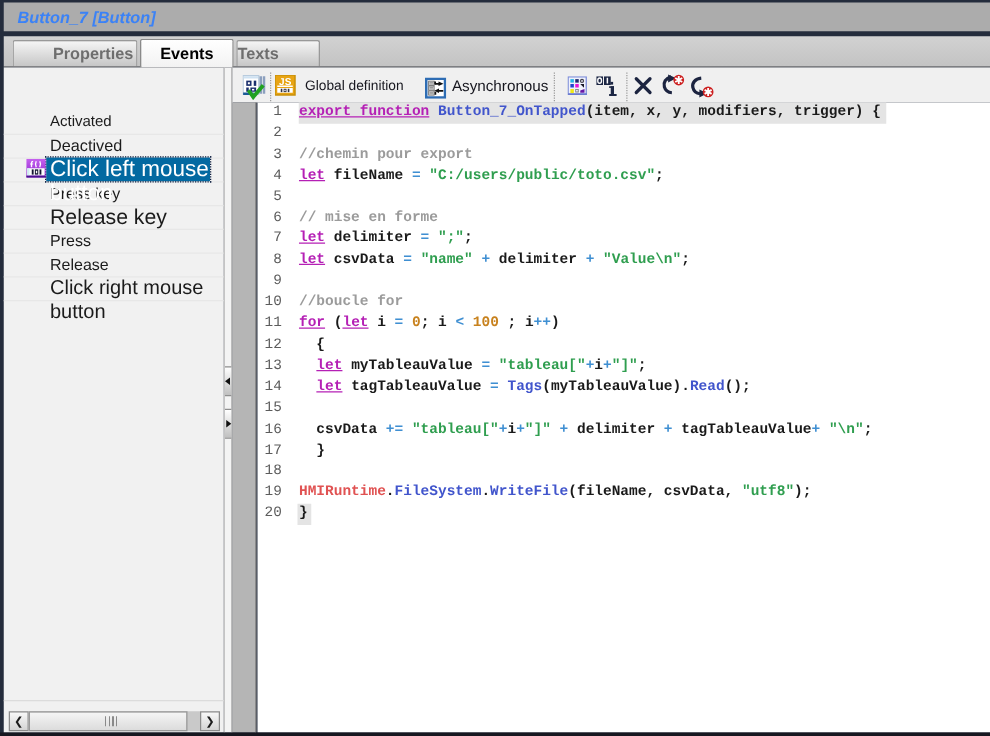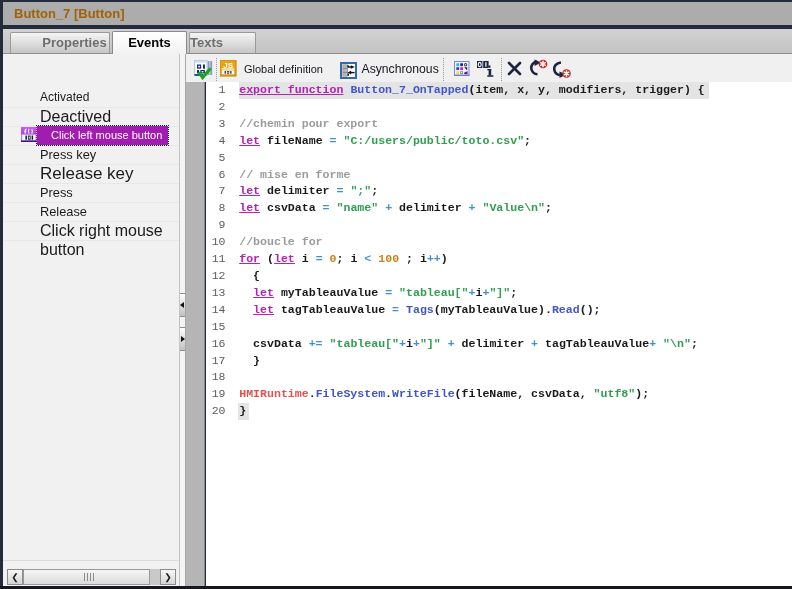--- a/index.html
+++ b/index.html
@@ -14,46 +14,46 @@
   .n { color:#c8821e; }
   .c { color:#9b9b9b; }
   .r { color:#e05252; }
 </style>
 </head>
 <body>
 
 <div class="abs" style="left:0;top:0;width:792px;height:589px;background:#242c3c;"></div>
 
 <div class="abs" style="left:3px;top:2px;width:789px;height:23px;background:#acacac;"></div>
-<div class="abs" style="left:14px;top:5px;width:400px;height:18px;color:#a16207;font-size:13px;font-weight:bold;line-height:18px;">Button_7 [Button]</div>
+<div class="abs" style="left:14px;top:5px;width:400px;height:18px;color:#3b82f6;font-size:13px;font-weight:bold;line-height:18px;font-style:italic;">Button_7 [Button]</div>
 
 <div class="abs" style="left:3px;top:29px;width:789px;height:25px;background:linear-gradient(#d2d2d2,#c3c3c3);border-bottom:1px solid #8f8f8f;"></div>
 <div class="abs" style="left:10px;top:32px;width:100px;height:21px;background:linear-gradient(#f5f5f5,#c6c6c6);border:1px solid #999999;border-bottom:none;border-radius:2px 2px 0 0;color:#6e6e6e;font-size:13px;font-weight:bold;text-align:center;line-height:20px;padding-left:29px;">Properties</div>
 <div class="abs" style="left:112px;top:31px;width:75px;height:23px;background:linear-gradient(#ffffff,#f2f2f2);border:1px solid #8a8a8a;border-bottom:none;border-radius:2px 2px 0 0;color:#000000;font-size:13px;font-weight:bold;text-align:center;line-height:21px;">Events</div>
 <div class="abs" style="left:189px;top:32px;width:67px;height:21px;background:linear-gradient(#f5f5f5,#c6c6c6);border:1px solid #999999;border-bottom:none;border-radius:2px 2px 0 0;color:#6e6e6e;font-size:13px;font-weight:bold;text-align:left;line-height:20px;">Texts</div>
 
 <div class="abs" id="leftpanel" style="left:3px;top:54px;width:175.5px;height:531.5px;background:#f1f1f1;"></div>
 
 <div class="abs" style="left:40px;top:88px;width:138px;height:19px;font-size:12px;color:#1b1b1b;line-height:19px;">Activated</div>
-<div class="abs" style="left:40px;top:107px;width:138px;height:19px;font-size:16px;color:#1b1b1b;line-height:19px;">Deactived</div>
+<div class="abs" style="left:40px;top:107px;width:138px;height:19px;font-size:13px;color:#1b1b1b;line-height:19px;">Deactived</div>
 <div class="abs" style="left:40px;top:145px;width:138px;height:19px;font-size:12.8px;color:#1b1b1b;line-height:19px;">Press key</div>
 <div class="abs" style="left:40px;top:164px;width:138px;height:19px;font-size:17px;color:#1b1b1b;line-height:19px;">Release key</div>
 <div class="abs" style="left:40px;top:183px;width:138px;height:19px;font-size:12.8px;color:#1b1b1b;line-height:19px;">Press</div>
 <div class="abs" style="left:40px;top:202px;width:138px;height:19px;font-size:12.8px;color:#1b1b1b;line-height:19px;">Release</div>
 <div class="abs" style="left:40px;top:221px;width:138px;height:19px;font-size:16px;color:#1b1b1b;line-height:19px;">Click right mouse button</div>
 <div class="abs" style="left:3px;top:106.5px;width:175.5px;height:1px;background:#e7e7e7;"></div>
 <div class="abs" style="left:3px;top:125.5px;width:175.5px;height:1px;background:#e7e7e7;"></div>
 <div class="abs" style="left:3px;top:144.5px;width:175.5px;height:1px;background:#e7e7e7;"></div>
 <div class="abs" style="left:3px;top:163.5px;width:175.5px;height:1px;background:#e7e7e7;"></div>
 <div class="abs" style="left:3px;top:182.5px;width:175.5px;height:1px;background:#e7e7e7;"></div>
 <div class="abs" style="left:3px;top:201.5px;width:175.5px;height:1px;background:#e7e7e7;"></div>
 <div class="abs" style="left:3px;top:220.5px;width:175.5px;height:1px;background:#e7e7e7;"></div>
 <div class="abs" style="left:3px;top:239.5px;width:175.5px;height:1px;background:#e7e7e7;"></div>
 
-<div class="abs" style="left:37px;top:126px;width:131px;height:18.5px;background:#a21caf;outline:1px dotted #0d1f40;outline-offset:0px;color:#ffffff;font-size:11px;line-height:18.5px;padding-left:14px;">Click left mouse button</div>
+<div class="abs" style="left:37px;top:126px;width:131px;height:18.5px;background:#0369a1;outline:1px dotted #0d1f40;outline-offset:0px;color:#ffffff;font-size:18px;line-height:18.5px;padding-left:3px;">Click left mouse button</div>
 
 <div class="abs" style="left:21px;top:126.5px;width:16px;height:16px;">
 <svg width="16" height="16" viewBox="0 0 16 16">
   <defs>
         <linearGradient id="pg" x1="0" y1="0" x2="0" y2="1">
           <stop offset="0" stop-color="#c661ef"></stop>
           <stop offset="1" stop-color="#8a22cc"></stop>
         </linearGradient>
       </defs>
   <rect x="0" y="0" width="15.5" height="15" fill="url(#pg)"></rect>

